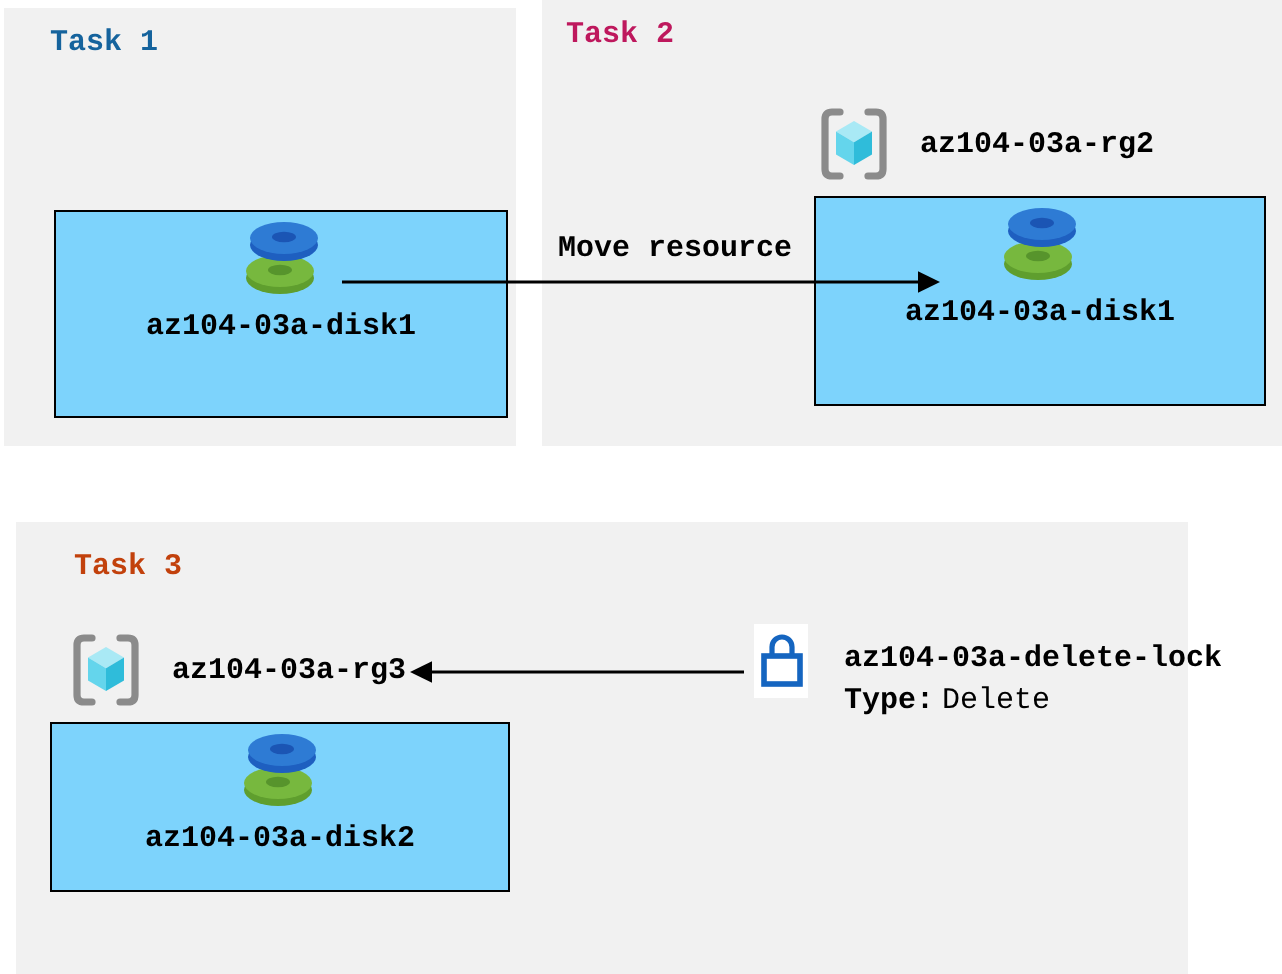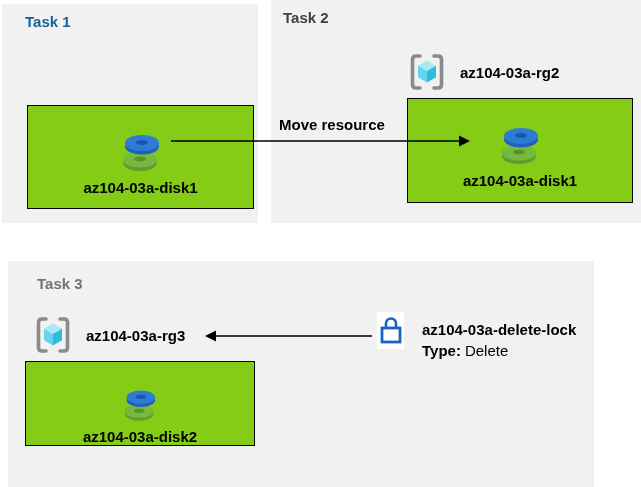--- a/index.html
+++ b/index.html
@@ -1,33 +1,33 @@
 <!DOCTYPE html>
 <html><head>
 <meta charset="utf-8">
 <style>
   html,body{margin:0;padding:0;background:#ffffff;}
   .canvas{
     position:relative;width:641px;height:487px;background:#ffffff;overflow:hidden;
-    font-family:Liberation Sans, sans-serif;color:#000;
+    font-family:Liberation Mono, monospace;color:#000;
   }
   .panel{position:absolute;background:#f1f1f1;}
   .panel-task1{left:2px;top:4px;width:256px;height:219px;}
   .panel-task2{left:271px;top:0px;width:370px;height:223px;}
   .panel-task3{left:8px;top:261px;width:586px;height:226px;}
   .panel-title{
     position:absolute;font-size:15px;font-weight:700;color:#15639d;white-space:nowrap;
   }
   .rg-row{position:absolute;display:flex;align-items:center;gap:13px;}
   .rg-row svg{display:block;}
   .rg-label{font-size:15px;font-weight:700;white-space:nowrap;}
   .resource-box{
-    position:absolute;background:#84cc16;border:1.5px solid #000;
+    position:absolute;background:#7dd3fc;border:1.5px solid #000;
     display:flex;flex-direction:column;align-items:center;box-sizing:border-box;
-    padding-top:26px;
+    padding-top:2px;
   }
   .disk-label{font-size:15px;font-weight:700;margin-top:3px;white-space:nowrap;}
   .overlay{position:absolute;left:0;top:0;pointer-events:none;}
   .move-label{position:absolute;left:279px;top:116px;font-size:15px;font-weight:700;white-space:nowrap;}
   .lock-group{position:absolute;left:377px;top:312px;display:flex;gap:18px;align-items:flex-start;}
   .lock-badge{width:27px;height:37px;background:#ffffff;display:flex;align-items:center;justify-content:center;}
   .lock-text{padding-top:7px;}
   .lock-name{font-size:15px;font-weight:700;line-height:21px;white-space:nowrap;}
   .lock-type{font-size:15px;line-height:21px;white-space:nowrap;}
   .lock-type .t-label{font-weight:700;}
@@ -49,21 +49,21 @@
         <ellipse cx="22" cy="27" rx="6" ry="2.6" fill="#57942c"></ellipse>
         <ellipse cx="24" cy="14.5" rx="17" ry="8" fill="#1e5fc0"></ellipse>
         <ellipse cx="24" cy="11" rx="17" ry="8" fill="#2e7bd4"></ellipse>
         <ellipse cx="24" cy="10.5" rx="6" ry="2.6" fill="#1b55b4"></ellipse>
       </svg>
       <span class="disk-label">az104-03a-disk1</span>
     </div>
   </section>
 
   <section class="panel panel-task2">
-    <h2 class="panel-title" style="left: 12px; top: 9px; margin: 0px; color: #404040;">Task 2</h2>
+    <h2 class="panel-title" style="left: 12px; top: 9px; margin: 0px; color: #be185d;">Task 2</h2>
 
     <div class="rg-row" style="left:136px;top:51px;">
       <svg width="40" height="42" viewBox="0 0 40 42">
         <path d="M13 5 H9 Q5.5 5 5.5 8.5 V33.5 Q5.5 37 9 37 H13" fill="none" stroke-width="3.6" stroke-linecap="round" stroke="#8b8b8b"></path>
         <path d="M27 5 H31 Q34.5 5 34.5 8.5 V33.5 Q34.5 37 31 37 H27" fill="none" stroke-width="3.6" stroke-linecap="round" stroke="#8b8b8b"></path>
         <polygon points="20,9.5 29,14.8 20,20.1 11,14.8" fill="#a9e9f5"></polygon>
         <polygon points="11,14.8 20,20.1 20,31.5 11,26.2" fill="#64d5ec"></polygon>
         <polygon points="29,14.8 20,20.1 20,31.5 29,26.2" fill="#2fbcda"></polygon>
       </svg>
       <span class="rg-label">az104-03a-rg2</span>
@@ -76,21 +76,21 @@
         <ellipse cx="22" cy="27" rx="6" ry="2.6" fill="#57942c"></ellipse>
         <ellipse cx="24" cy="14.5" rx="17" ry="8" fill="#1e5fc0"></ellipse>
         <ellipse cx="24" cy="11" rx="17" ry="8" fill="#2e7bd4"></ellipse>
         <ellipse cx="24" cy="10.5" rx="6" ry="2.6" fill="#1b55b4"></ellipse>
       </svg>
       <span class="disk-label">az104-03a-disk1</span>
     </div>
   </section>
 
   <section class="panel panel-task3">
-    <h2 class="panel-title" style="left: 29px; top: 14px; margin: 0px; color: #737373;">Task 3</h2>
+    <h2 class="panel-title" style="left: 29px; top: 14px; margin: 0px; color: #c2410c;">Task 3</h2>
 
     <div class="rg-row" style="left:25px;top:53px;">
       <svg width="40" height="42" viewBox="0 0 40 42">
         <path d="M13 5 H9 Q5.5 5 5.5 8.5 V33.5 Q5.5 37 9 37 H13" fill="none" stroke-width="3.6" stroke-linecap="round" stroke="#8b8b8b"></path>
         <path d="M27 5 H31 Q34.5 5 34.5 8.5 V33.5 Q34.5 37 31 37 H27" fill="none" stroke-width="3.6" stroke-linecap="round" stroke="#8b8b8b"></path>
         <polygon points="20,9.5 29,14.8 20,20.1 11,14.8" fill="#a9e9f5"></polygon>
         <polygon points="11,14.8 20,20.1 20,31.5 11,26.2" fill="#64d5ec"></polygon>
         <polygon points="29,14.8 20,20.1 20,31.5 29,26.2" fill="#2fbcda"></polygon>
       </svg>
       <span class="rg-label">az104-03a-rg3</span>

